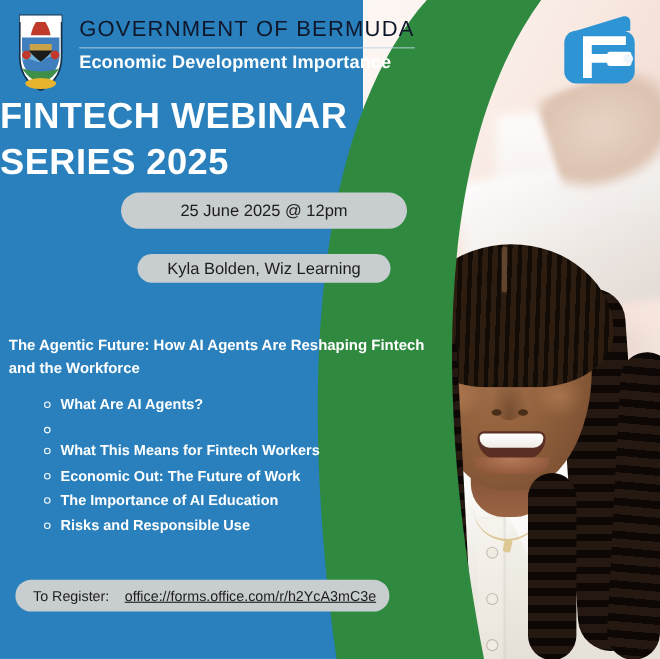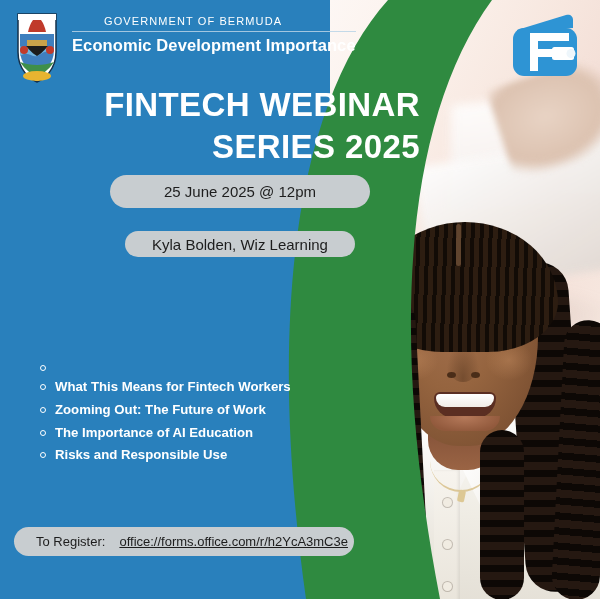--- a/index.html
+++ b/index.html
@@ -208,54 +208,54 @@
         border-radius: 22px; }
 
   
   .swoosh { position: absolute; left: 0; top: 0; width: 600px; height: 599px; pointer-events: none; }
 
   
   .header { position: absolute; left: 14px; top: 10px; display: flex; align-items: flex-start; gap: 12px; }
   .crest { width: 46px; height: 76px; flex: none; }
   .gov-block { padding-top: 4px; }
   .gov-line1 {
-    color: #ffffff; font-size: 11px; letter-spacing: 1.1px;
-    font-weight: 400; white-space: nowrap; line-height: 1.35; margin-left: 32px;
+    color: #0f172a; font-size: 20px; letter-spacing: 1.1px;
+    font-weight: 400; white-space: nowrap; line-height: 1.35;
   }
   .gov-rule { height: 1px; background: #b9d4e6; margin: 2px 0 3px; opacity: .85; }
   .gov-line2 {
     color: #ffffff; font-size: 16.5px; font-weight: bold;
     letter-spacing: .1px; white-space: nowrap; line-height: 1.3;
   }
 
   
   .wallet-logo { position: absolute; left: 508px; top: 14px; width: 74px; height: 66px; }
 
   
-  .title-wrap { position: absolute; left: 0; top: 84px; width: 420px; text-align: right; }
+  .title-wrap { position: absolute; left: 0; top: 84px; width: 420px; text-align: left; }
   .title-line {
     color: #ffffff; font-weight: bold; font-size: 33px;
     letter-spacing: .4px; line-height: 1.28; white-space: nowrap;
   }
 
   
   .pill {
     position: absolute;
     background: #c8cdd0;
     border-radius: 999px;
     color: #1d1d1d;
     display: flex; align-items: center; justify-content: center;
     font-size: 15px;
     white-space: nowrap;
   }
   #date-pill   { left: 110px; top: 175px; width: 260px; height: 33px; }
   #speaker-pill{ left: 125px; top: 231px; width: 230px; height: 26px; }
   #register-pill{
     left: 14px; top: 527px; width: 340px; height: 29px;
-    justify-content: center; padding-left: 16px; font-size: 13px; gap: 14px;
+    justify-content: flex-start; padding-left: 16px; font-size: 13px; gap: 14px;
   }
   #register-pill .reg-url { text-decoration: underline; }
 
   
   .subtitle {
     position: absolute; left: 8px; top: 304px; width: 378px;
     color: #ffffff; font-weight: bold; font-size: 13.6px;
     line-height: 1.52;
   }
   .topics { position: absolute; left: 40px; top: 361px; width: 330px; }
@@ -360,32 +360,37 @@
   </svg>
 
   <div class="title-wrap">
     <div class="title-line">FINTECH WEBINAR</div>
     <div class="title-line">SERIES 2025</div>
   </div>
 
   <div class="pill" id="date-pill">25 June 2025 @ 12pm</div>
   <div class="pill" id="speaker-pill">Kyla Bolden, Wiz Learning</div>
 
+  <div class="subtitle">The Agentic Future: How AI Agents Are Reshaping Fintech and the Workforce</div>
 
   <div class="topics">
     <div class="topic">
       <span class="topic-bullet"></span>
+      <span>What Are AI Agents?</span>
+    </div>
+    <div class="topic">
+      <span class="topic-bullet"></span>
     </div>
     <div class="topic">
       <span class="topic-bullet"></span>
       <span>What This Means for Fintech Workers</span>
     </div>
     <div class="topic">
       <span class="topic-bullet"></span>
-      <span>Zooming Out: The Future of Work</span>
+      <span>Economic Out: The Future of Work</span>
     </div>
     <div class="topic">
       <span class="topic-bullet"></span>
       <span>The Importance of AI Education</span>
     </div>
     <div class="topic">
       <span class="topic-bullet"></span>
       <span>Risks and Responsible Use</span>
     </div>
   </div>

